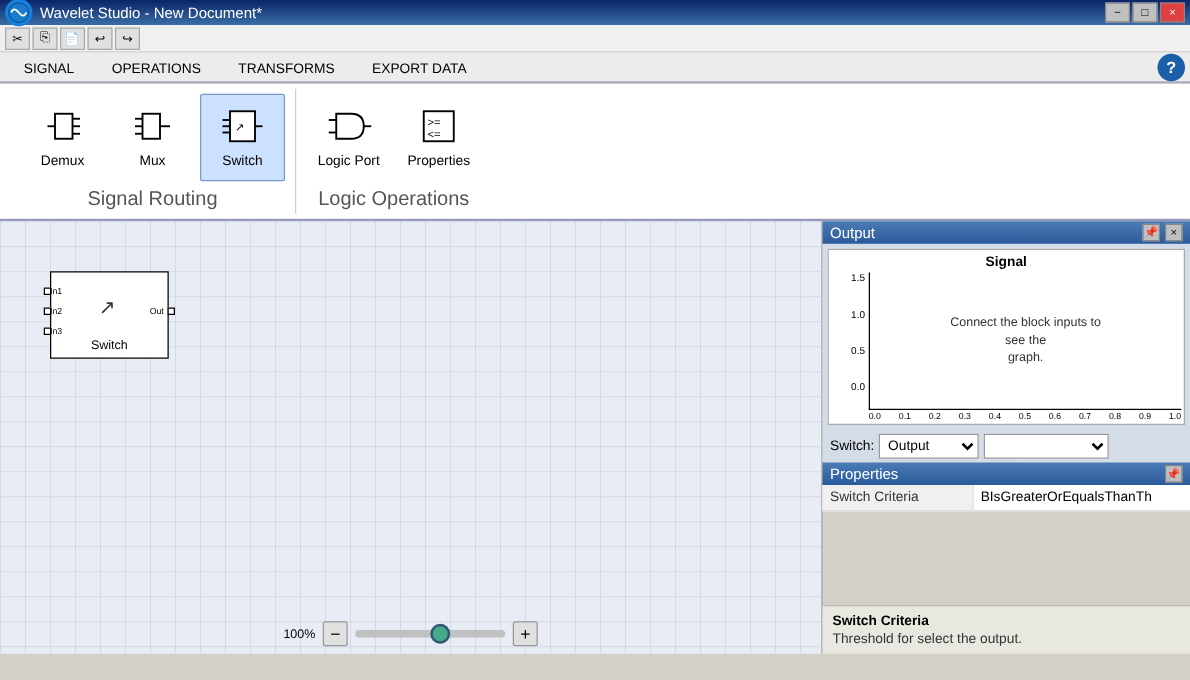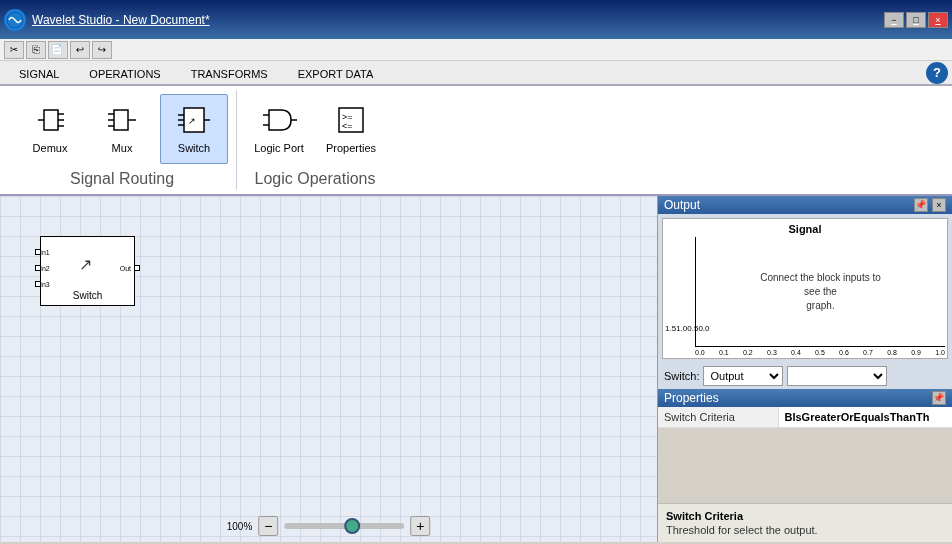--- a/index.html
+++ b/index.html
@@ -1,27 +1,26 @@
 <!DOCTYPE html>
 <html><head>
   <meta charset="utf-8">
   <style>
     * { box-sizing: border-box; margin: 0; padding: 0; }
     body { font-family: 'Segoe UI', Tahoma, Geneva, Verdana, sans-serif; font-size: 12px; background: #d4d0c8; width: 952px; height: 544px; overflow: hidden; }
 
     
     #titlebar {
       background: linear-gradient(to bottom, #0a246a, #3a6ea5);
-      height: 39px;
+      height: 20px;
       display: flex;
       align-items: center;
       justify-content: space-between;
       padding: 0 4px;
       color: white;
-      text-decoration: underline;
     }
     #titlebar-left { display: flex; align-items: center; gap: 6px; }
     #titlebar-logo {
       width: 22px; height: 22px;
       background: radial-gradient(circle, #4af, #06c);
       border-radius: 50%;
       display: flex; align-items: center; justify-content: center;
       font-size: 10px; color: white; font-weight: bold;
     }
     #titlebar-title { font-size: 12px; }
@@ -292,21 +291,21 @@
       font-weight: bold;
       padding: 2px 0;
     }
     #chart-area {
       display: flex;
       height: 110px;
     }
     #chart-yaxis {
       width: 30px;
       display: flex;
-      flex-direction: row;
+      flex-direction: column;
       justify-content: space-between;
       align-items: flex-end;
       padding-right: 3px;
       font-size: 8px;
       padding-bottom: 14px;
     }
     #chart-main {
       flex: 1;
       position: relative;
       border-left: 1px solid #000;
@@ -375,21 +374,21 @@
       padding: 4px 6px;
       font-size: 11px;
     }
     #props-table td:first-child {
       color: #333;
       width: 120px;
       background: #f0f0f0;
       border-right: 1px solid #ddd;
     }
     #props-table td:last-child {
-      font-weight: bold;
+      font-weight: normal;
       margin-left: 12px;
     }
 
     
     #bottom-info {
       background: #e8e8e0;
       border-top: 1px solid #bbb;
       padding: 6px 8px;
       margin-top: auto;
     }

